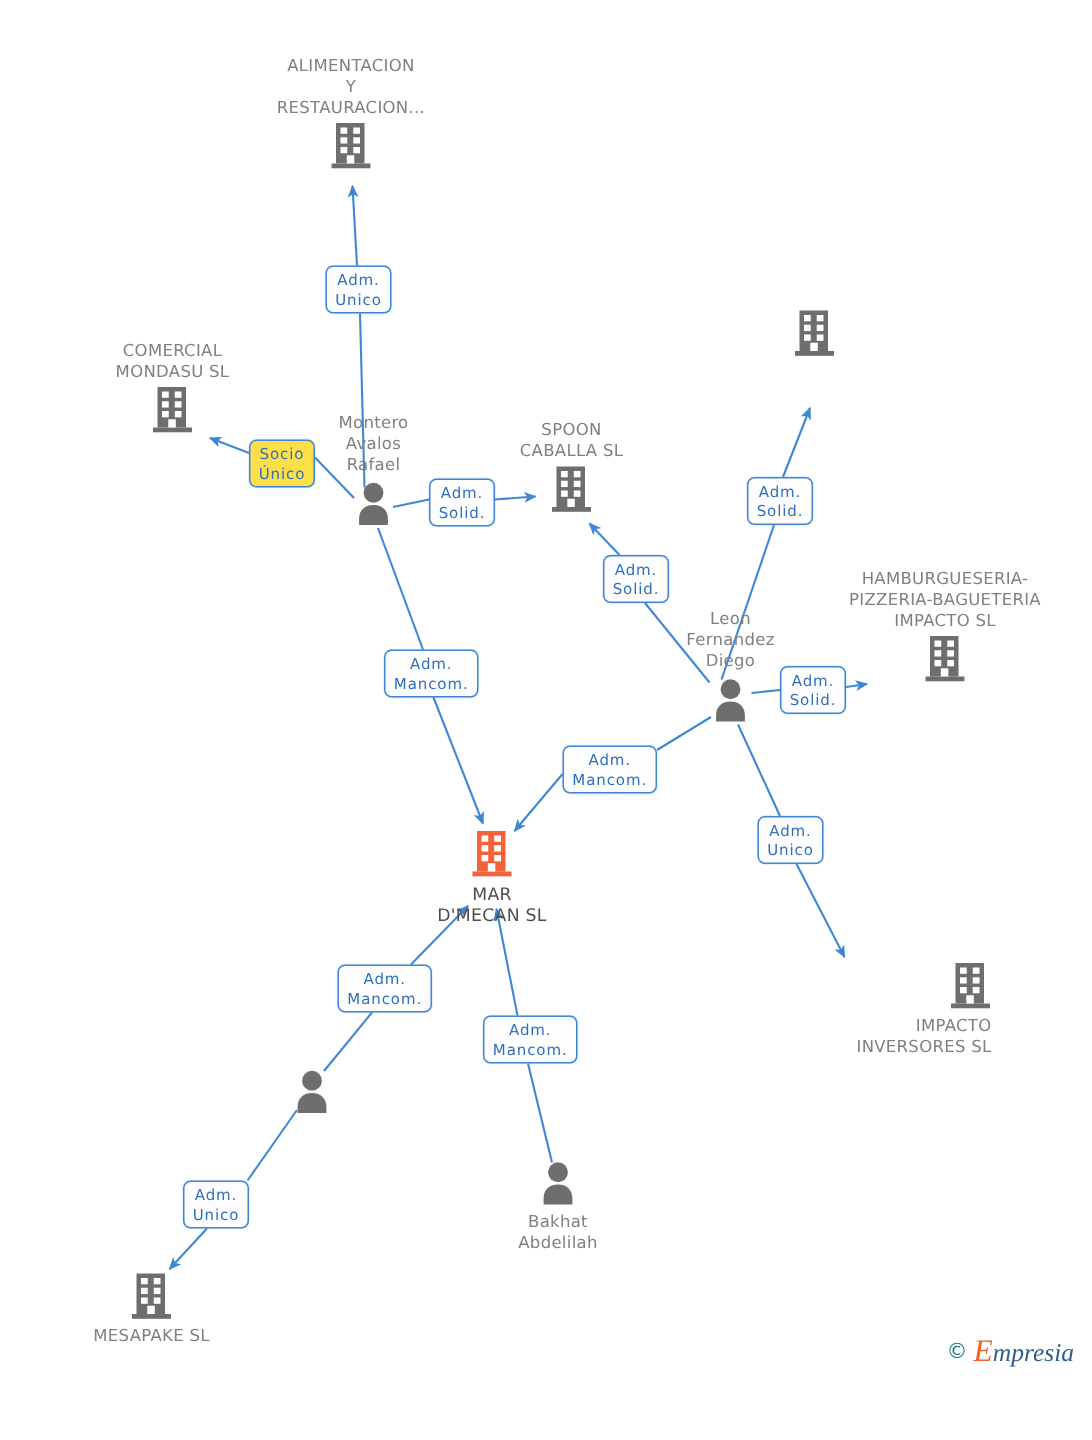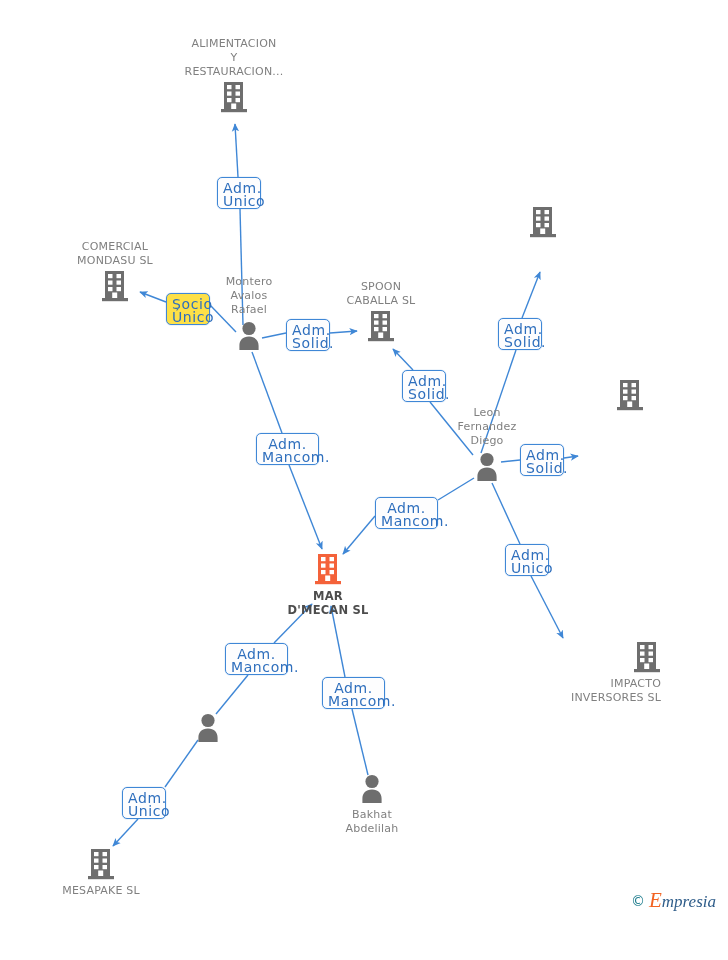--- a/index.html
+++ b/index.html
@@ -36,21 +36,21 @@
   }
   .node .caption {
     color: #808080;
     font-size: 11px;
     line-height: 14px;
     letter-spacing: 0.2px;
     white-space: pre-line;
   }
   .node.target .caption {
     color: #4d4d4d;
-    font-weight: bold;
+    font-weight: normal;
     font-size: 11.5px;
     line-height: 14px;
   }
   .node .glyph {
     height: 34px;
     line-height: 0;
   }
   .node .caption.above {
     margin-bottom: 2px;
   }
@@ -58,21 +58,21 @@
     margin-top: 2px;
   }
   
   .chip {
     position: absolute;
     box-sizing: border-box;
     border: 1px solid #3f87d6;
     border-radius: 5px;
     background: #fdfdfe;
     color: #2f6fbd;
-    font-size: 14px;
+    font-size: 10px;
     line-height: 12.5px;
     letter-spacing: 0.6px;
     text-align: center;
     padding: 4px 5px 5px 5px;
     white-space: pre-line;
     box-shadow: 0 0 0 0.5px rgba(63,135,214,0.18);
   }
   .chip.tinted {
     background: #fde047;
   }
@@ -153,21 +153,21 @@
             <rect x="1" y="28" width="26" height="3.2" fill="#6e6e6e"></rect>
             <rect x="7" y="4" width="4.5" height="4.2" fill="#fff"></rect>
             <rect x="15.5" y="4" width="4.5" height="4.2" fill="#fff"></rect>
             <rect x="7" y="10.5" width="4.5" height="4.2" fill="#fff"></rect>
             <rect x="15.5" y="10.5" width="4.5" height="4.2" fill="#fff"></rect>
             <rect x="7" y="17" width="4.5" height="4.2" fill="#fff"></rect>
             <rect x="15.5" y="17" width="4.5" height="4.2" fill="#fff"></rect>
             <rect x="11.2" y="22.5" width="5" height="5.5" fill="#fff"></rect>
           </svg></div>
       </div>
-      <div class="node" style="left: 115px; top: 240px;">
+      <div class="node" style="left: 115px; top: 227px;">
         <div class="caption above">COMERCIAL
 MONDASU SL</div>
         <div class="glyph"><svg width="28" height="32" viewBox="0 0 28 32">
             <rect x="4" y="1" width="19" height="27" fill="#6e6e6e"></rect>
             <rect x="1" y="28" width="26" height="3.2" fill="#6e6e6e"></rect>
             <rect x="7" y="4" width="4.5" height="4.2" fill="#fff"></rect>
             <rect x="15.5" y="4" width="4.5" height="4.2" fill="#fff"></rect>
             <rect x="7" y="10.5" width="4.5" height="4.2" fill="#fff"></rect>
             <rect x="15.5" y="10.5" width="4.5" height="4.2" fill="#fff"></rect>
             <rect x="7" y="17" width="4.5" height="4.2" fill="#fff"></rect>
@@ -206,20 +206,23 @@
             <rect x="7" y="4" width="4.5" height="4.2" fill="#fff"></rect>
             <rect x="15.5" y="4" width="4.5" height="4.2" fill="#fff"></rect>
             <rect x="7" y="10.5" width="4.5" height="4.2" fill="#fff"></rect>
             <rect x="15.5" y="10.5" width="4.5" height="4.2" fill="#fff"></rect>
             <rect x="7" y="17" width="4.5" height="4.2" fill="#fff"></rect>
             <rect x="15.5" y="17" width="4.5" height="4.2" fill="#fff"></rect>
             <rect x="11.2" y="22.5" width="5" height="5.5" fill="#fff"></rect>
           </svg></div>
       </div>
       <div class="node" style="left: 630px; top: 379px;">
+        <div class="caption above">HAMBURGUESERIA-
+PIZZERIA-BAGUETERIA
+IMPACTO SL</div>
         <div class="glyph"><svg width="28" height="32" viewBox="0 0 28 32">
             <rect x="4" y="1" width="19" height="27" fill="#6e6e6e"></rect>
             <rect x="1" y="28" width="26" height="3.2" fill="#6e6e6e"></rect>
             <rect x="7" y="4" width="4.5" height="4.2" fill="#fff"></rect>
             <rect x="15.5" y="4" width="4.5" height="4.2" fill="#fff"></rect>
             <rect x="7" y="10.5" width="4.5" height="4.2" fill="#fff"></rect>
             <rect x="15.5" y="10.5" width="4.5" height="4.2" fill="#fff"></rect>
             <rect x="7" y="17" width="4.5" height="4.2" fill="#fff"></rect>
             <rect x="15.5" y="17" width="4.5" height="4.2" fill="#fff"></rect>
             <rect x="11.2" y="22.5" width="5" height="5.5" fill="#fff"></rect>

